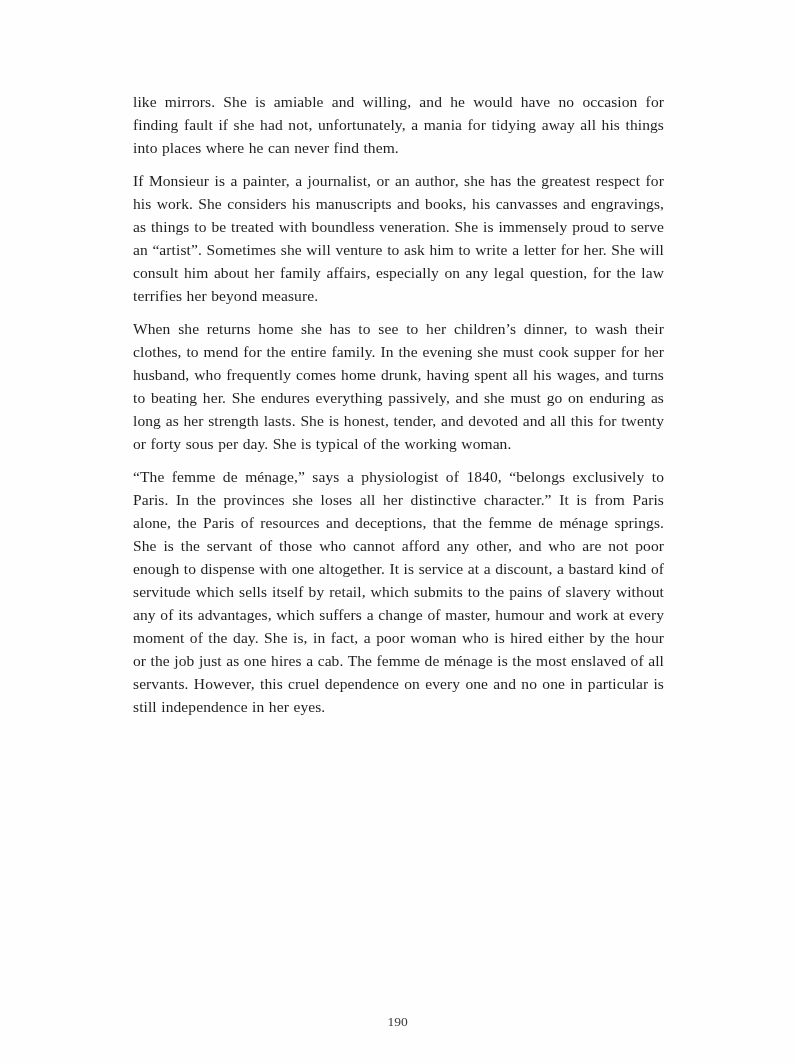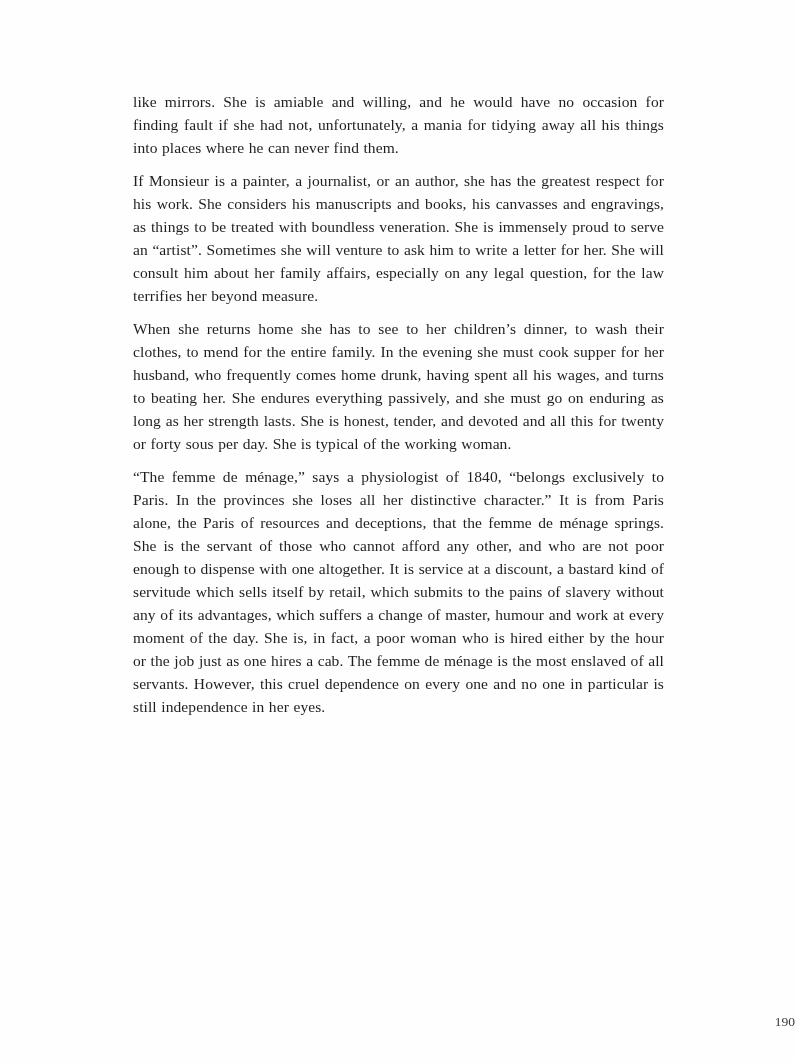--- a/index.html
+++ b/index.html
@@ -27,21 +27,21 @@
     text-justify: inter-word;
     margin-bottom: 10px;
     letter-spacing: 0.1px;
     word-spacing: 0.5px;
   }
   .page-number {
     position: absolute;
     left: 0;
     right: 0;
     bottom: 33px;
-    text-align: right;
+    text-align: center;
     font-size: 13.5px;
     color: #3a3a3a;
   }
 </style>
 </head>
 <body>
 
 <div class="page">
   <div class="content">
     <p>like mirrors. She is amiable and willing, and he would have no occasion for finding fault if she had not, unfortunately, a mania for tidying away all his things into places where he can never find them.</p>

